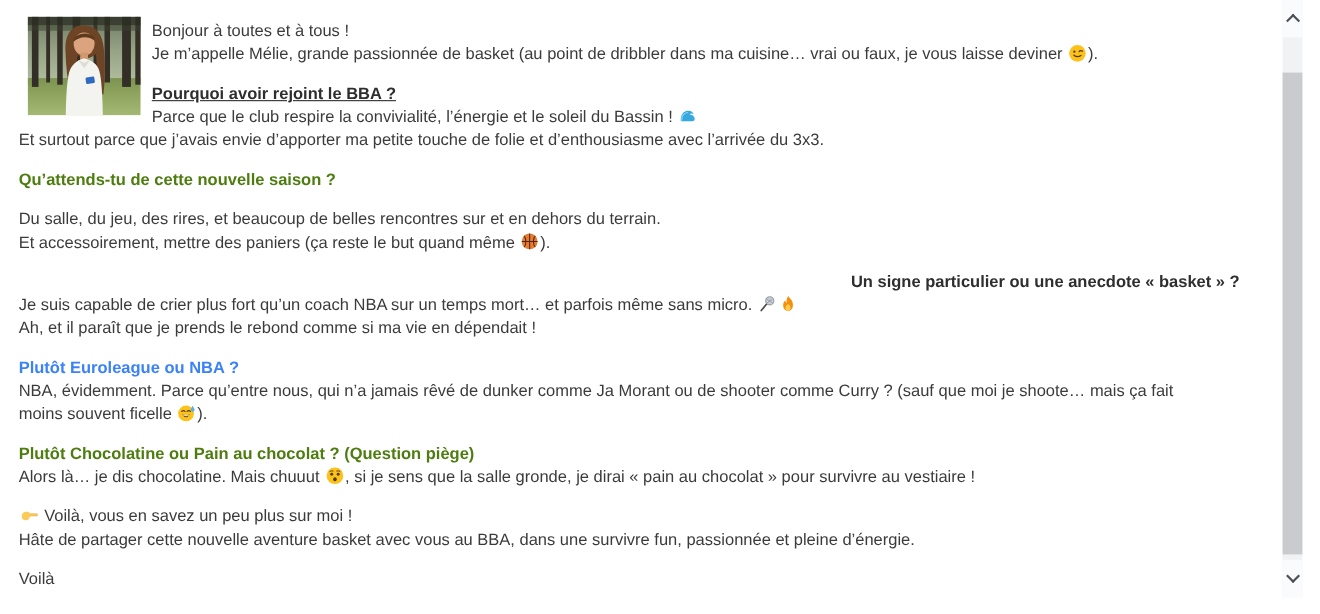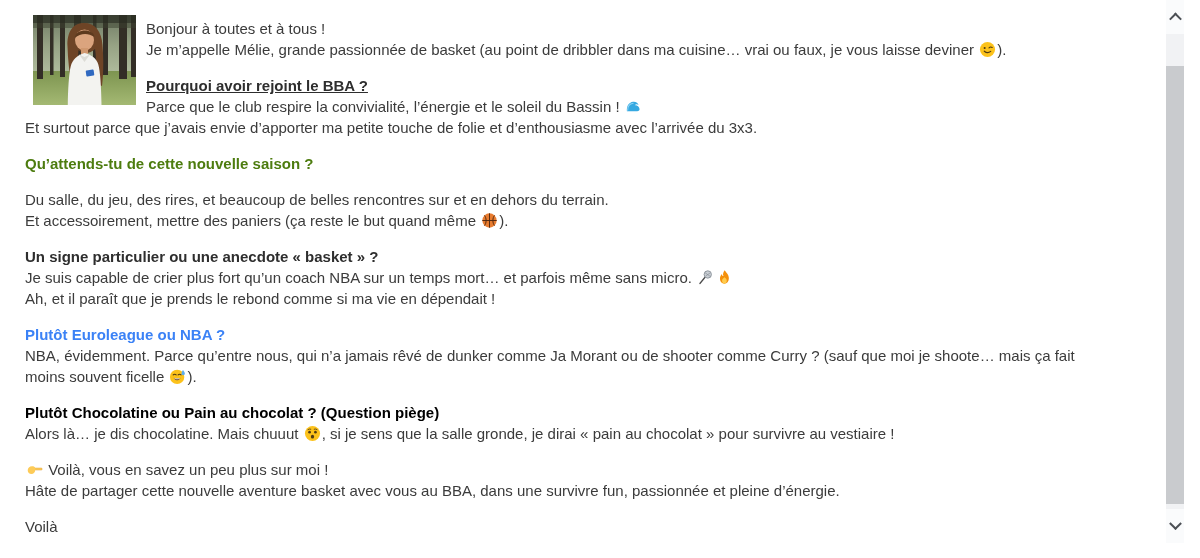--- a/index.html
+++ b/index.html
@@ -2,21 +2,21 @@
 <html><head>
 <meta charset="utf-8">
 <style>
   html,body{margin:0;padding:0;}
   body{
     width:1200px;height:558px;overflow:hidden;background:#ffffff;
     font-family:"Liberation Sans",sans-serif;position:relative;
   }
   .article{
     position:absolute;left:0;top:0;width:1200px;height:450px;
-    box-sizing:border-box;padding:18px 73px 0 25px;
+    box-sizing:border-box;padding:18px 73px 0 17px;
     font-size:15px;line-height:21px;color:#3b3b3b;
   }
   .photo{
     float:left;width:103px;height:90px;margin:-3px 10px 0 8px;
     overflow:hidden;
   }
   .photo svg{display:block;width:100%;height:100%;}
   p.para{margin:0 0 15px 0;padding:0;}
   .line{display:block;}
   .line.bold{font-weight:bold;color:#2e2e2e;}
@@ -115,21 +115,21 @@
       <span class="line">Du salle, du jeu, des rires, et beaucoup de belles rencontres sur et en dehors du terrain.</span>
       <span class="line">Et accessoirement, mettre des paniers (ça reste le but quand même <span class="emoji" title="🏀"><svg viewBox="0 0 18 18">
             <circle cx="9" cy="9" r="7.6" fill="#e87c30"></circle>
             <g fill="none" stroke="#50270e" stroke-width="1">
               <path d="M9 1.4 V16.6 M1.4 9 H16.6"></path>
               <path d="M3.6 3.6 C6 6 6 12 3.6 14.4 M14.4 3.6 C12 6 12 12 14.4 14.4"></path>
             </g>
           </svg></span>).</span>
     </p>
     <p class="para">
-      <span class="line bold" style="color: rgb(46, 46, 46);">Un signe particulier ou une anecdote « basket » ?</span>
+      <span class="line bold" style="color: rgb(46, 46, 46); text-align: right;">Un signe particulier ou une anecdote « basket » ?</span>
       <span class="line">Je suis capable de crier plus fort qu’un coach NBA sur un temps mort… et parfois même sans micro. <span class="emoji" title="🎤"><svg viewBox="0 0 18 18">
             <path d="M3.2 15.2 L8.6 8.6" stroke="#4a4a4a" stroke-width="1.6" stroke-linecap="round" fill="none"></path>
             <circle cx="11.4" cy="5.8" r="3.9" fill="#c9ced4" stroke="#7c848c" stroke-width="0.8"></circle>
             <path d="M8.6 4 L14.2 8 M9 7.6 L13.8 4.2" stroke="#7c848c" stroke-width="0.6" fill="none"></path>
           </svg></span><span class="emoji" title="🔥"><svg viewBox="0 0 18 18">
             <path d="M9.2 1.2 C10.4 3.6 13.6 5.2 13.6 9.6 C13.6 13.4 11.6 15.6 8.9 15.6 C6.2 15.6 4.2 13.4 4.2 9.9 C4.2 7.6 5.4 6.2 6.4 5.2 C6.3 7 7.2 7.8 7.9 7.4 C6.8 5.2 8 2.8 9.2 1.2 Z" fill="#f4900c"></path>
             <path d="M9 8.8 C10.2 10 11.4 10.6 11.4 12.4 C11.4 14.3 10.2 15.4 8.9 15.4 C7.6 15.4 6.4 14.3 6.4 12.4 C6.4 10.7 7.8 10 9 8.8 Z" fill="#ffcc4d"></path>
           </svg></span></span>
       <span class="line">Ah, et il paraît que je prends le rebond comme si ma vie en dépendait !</span>
     </p>
@@ -138,21 +138,21 @@
       <span class="line">NBA, évidemment. Parce qu’entre nous, qui n’a jamais rêvé de dunker comme Ja Morant ou de shooter comme Curry ? (sauf que moi je shoote… mais ça fait</span>
       <span class="line">moins souvent ficelle <span class="emoji" title="😅"><svg viewBox="0 0 18 18">
             <circle cx="8.6" cy="9.4" r="7.6" fill="#fcc21b"></circle>
             <path d="M4.4 7.4 Q6 5.8 7.6 7.4 M9.6 7.4 Q11.2 5.8 12.8 7.4" fill="none" stroke="#4f3a12" stroke-width="1.1" stroke-linecap="round"></path>
             <path d="M4.8 10.2 Q8.6 16 12.4 10.2 Q8.6 12 4.8 10.2 Z" fill="#5d4037"></path>
             <path d="M5.6 10.6 Q8.6 11.8 11.6 10.6 L11.2 11.4 Q8.6 12.6 6 11.4 Z" fill="#ffffff"></path>
             <path d="M14.8 2 C16 3.6 16.8 4.8 16.8 5.9 C16.8 7 16 7.7 15 7.7 C14 7.7 13.2 7 13.2 5.9 C13.2 4.8 13.8 3.6 14.8 2 Z" fill="#5dadec"></path>
           </svg></span>).</span>
     </p>
     <p class="para">
-      <span class="line bold" style="color: #000000;">Plutôt Chocolatine ou Pain au chocolat ? (Question piège)</span>
+      <span class="line bold" style="color: #4d7c0f;">Plutôt Chocolatine ou Pain au chocolat ? (Question piège)</span>
       <span class="line">Alors là… je dis chocolatine. Mais chuuut <span class="emoji" title="😯"><svg viewBox="0 0 18 18">
             <circle cx="9" cy="9" r="8" fill="#fcc21b"></circle>
             <circle cx="5.9" cy="7.6" r="1.4" fill="#4f3a12"></circle>
             <circle cx="12.1" cy="7.6" r="1.4" fill="#4f3a12"></circle>
             <path d="M4.2 4.8 Q5.6 3.8 7.2 4.4 M10.8 4.4 Q12.4 3.8 13.8 4.8" fill="none" stroke="#4f3a12" stroke-width="0.9" stroke-linecap="round"></path>
             <ellipse cx="9" cy="12.4" rx="1.7" ry="2" fill="#4f3a12"></ellipse>
           </svg></span>, si je sens que la salle gronde, je dirai « pain au chocolat » pour survivre au vestiaire !</span>
     </p>
     <p class="para">
       <span class="line"><span class="emoji" title="👉"><svg viewBox="0 0 18 18">

